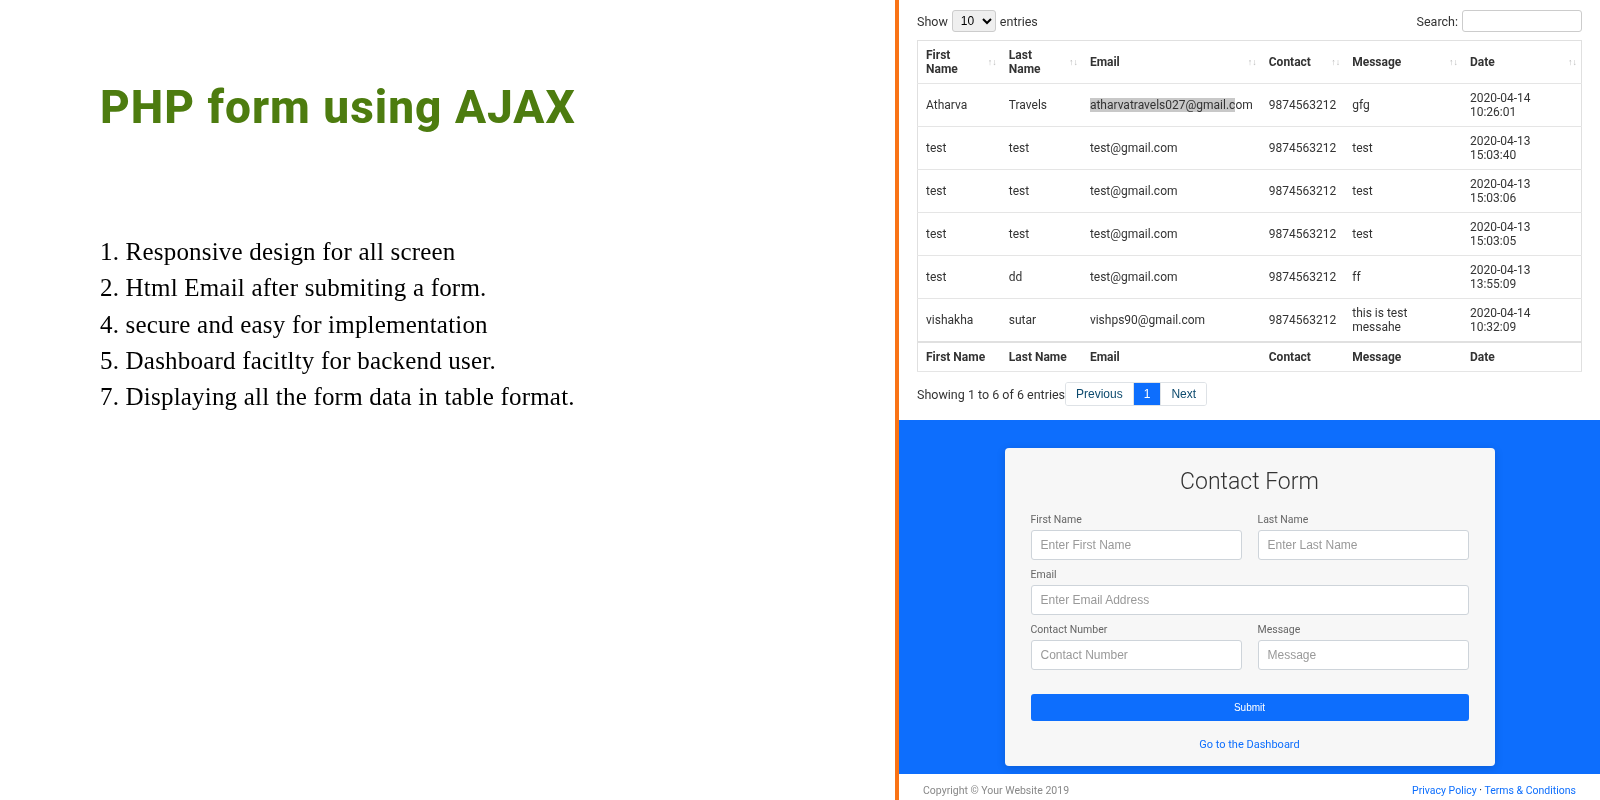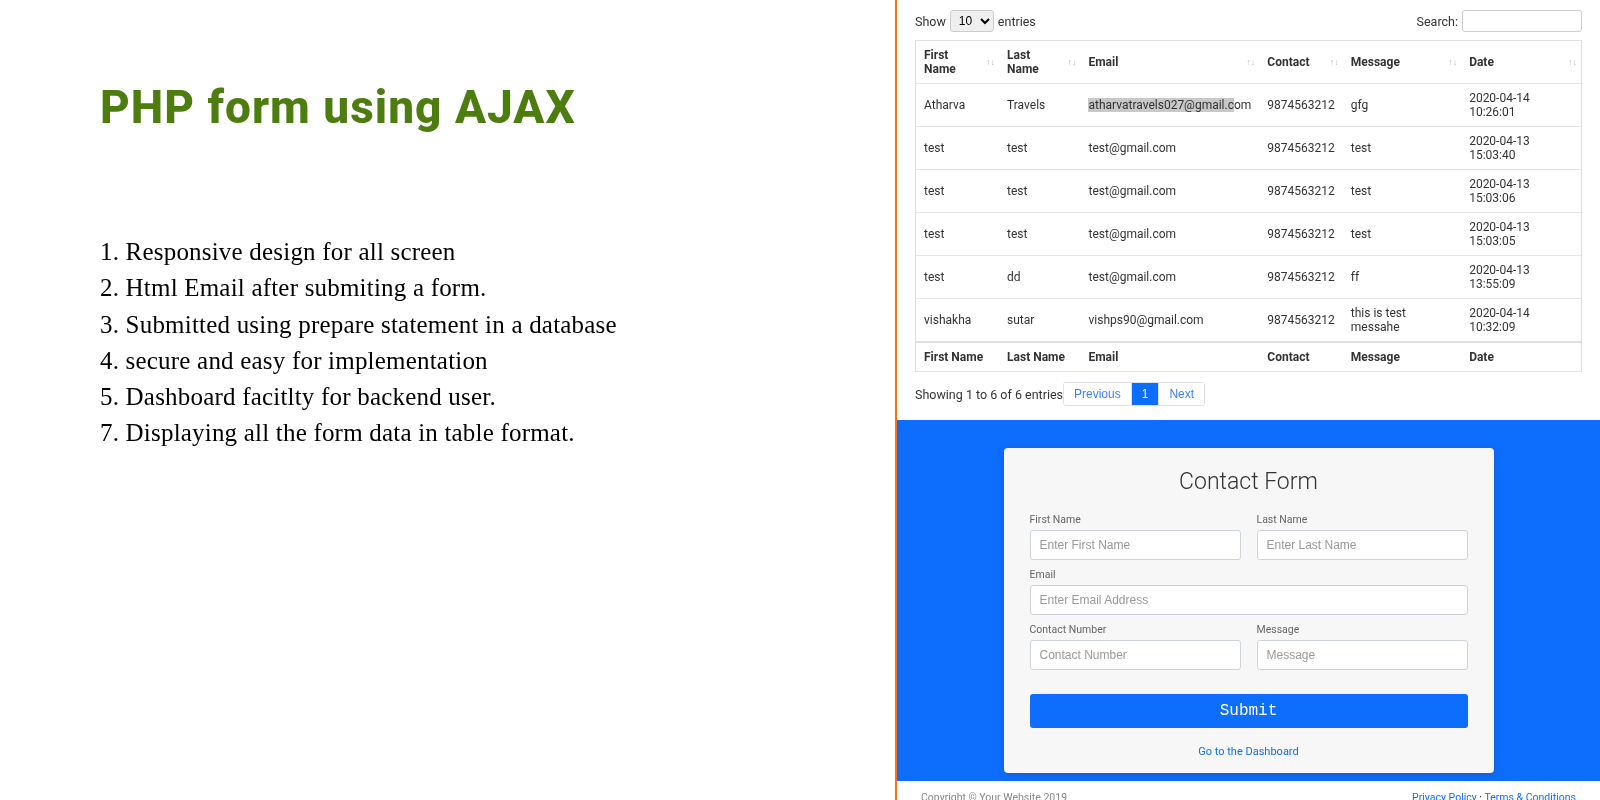--- a/index.html
+++ b/index.html
@@ -2,65 +2,64 @@
 <html><head>
 <meta charset="utf-8">
 <style>
 * { box-sizing: border-box; margin: 0; padding: 0; }
 body { font-family: -apple-system, BlinkMacSystemFont, "Segoe UI", Roboto, sans-serif; background: #fff; width: 1600px; height: 800px; overflow: hidden; }
 .container { display: flex; height: 100%; }
 .left { width: 895px; padding: 80px 60px 40px 100px; }
 .title { font-size: 46px; font-weight: 800; color: #4d7c0f; letter-spacing: 1px; margin-bottom: 100px; }
 .features { font-size: 25px; line-height: 1.45; color: #000; font-weight: 300; font-family: Liberation Serif, serif; }
 .features li { list-style: none; font-weight: 300; letter-spacing: 0.2px; }
-.right { width: 705px; border-left: 2px solid #f97316; display: flex; flex-direction: column; }
+.right { width: 705px; border-left: 4px solid #f97316; display: flex; flex-direction: column; }
 .datatable-panel { padding: 10px 18px 14px 18px; background: #fff; font-size: 12px; color: #333; }
 .dt-top { display: flex; justify-content: space-between; align-items: center; margin-bottom: 8px; }
 .dt-show { display: flex; align-items: center; gap: 4px; font-size: 12.5px; }
 .dt-show select { border: 1px solid #ccc; border-radius: 3px; padding: 2px 4px; font-size: 12px; }
 .dt-search { display: flex; align-items: center; gap: 4px; font-size: 12.5px; }
 .dt-search input { border: 1px solid #ccc; border-radius: 3px; padding: 3px 6px; font-size: 12px; width: 120px; }
 .dt-table { width: 100%; border-collapse: collapse; border: 1px solid #e0e0e0; }
 .dt-table th, .dt-table td { padding: 7px 8px; text-align: left; font-size: 12px; border-bottom: 1px solid #e5e5e5; }
 .dt-table thead th { font-weight: 700; position: relative; padding-right: 18px; }
 .sort-icon { position: absolute; right: 4px; top: 50%; transform: translateY(-50%); font-size: 9px; color: #bbb; line-height: 7px; }
 .dt-table tfoot th { font-weight: 700; border-top: 2px solid #e0e0e0; }
 .highlight { background: #c8c8c8; }
 .dt-bottom { display: flex; justify-content: flex-start; align-items: center; margin-top: 10px; font-size: 12.5px; }
 .pagination { display: flex; gap: 0; border: 1px solid #dee2e6; border-radius: 3px; overflow: hidden; }
-.page-btn { padding: 4px 10px; font-size: 12px; border: none; background: #fff; color: #3b82f6; border-right: 1px solid #dee2e6; }
+.page-btn { padding: 4px 10px; font-size: 12px; border: none; background: #fff; color: #0c4a6e; border-right: 1px solid #dee2e6; }
 .page-btn:last-child { border-right: none; }
 .page-btn.active { background: #0d6efd; color: #fff; }
 .form-panel { background: #0d6efd; flex: 1; padding: 28px 0 8px 0; display: flex; flex-direction: column; align-items: center; }
 .form-card { background: #f7f7f7; width: 490px; border-radius: 4px; box-shadow: 0 2px 8px rgba(0,0,0,0.15); padding: 20px 0 14px 0; }
 .form-title { text-align: center; font-size: 23px; font-weight: 300; color: #333; margin-bottom: 18px; }
 .form-body { padding: 0 26px; }
 .form-row { display: flex; gap: 16px; margin-bottom: 8px; }
 .form-group { flex: 1; display: flex; flex-direction: column; }
 .form-label { font-size: 10.5px; color: #666; margin-bottom: 4px; }
 .form-input { border: 1px solid #ced4da; border-radius: 3px; padding: 7px 9px; font-size: 12px; color: #ec4899; background: #fff; }
 .form-input::placeholder { color: #999; }
-.submit-btn { width: calc(100% - 52px); margin: 16px 26px 8px 26px; background: #0d6efd; color: #fff; border: none; padding: 8px; font-size: 16px; border-radius: 3px; font-family: Liberation Mono, monospace; }
+.submit-btn { width: calc(100% - 52px); margin: 16px 26px 8px 26px; background: #0d6efd; color: #fff; border: none; padding: 8px; font-size: 10px; border-radius: 3px; }
 .dashboard-link { text-align: center; margin-top: 4px; }
 .dashboard-link a { color: #0d6efd; font-size: 11px; text-decoration: none; }
 .footer { width: 100%; display: flex; justify-content: space-between; padding: 10px 24px 4px 24px; font-size: 10.5px; background: #fff; margin-top: auto; }
 .footer-left { color: #888; }
 .footer-right a { color: #0d6efd; text-decoration: none; }
 .bottom-bar { background: #fff; }
 </style>
 </head>
 <body>
 
 <div class="container">
   <div class="left">
     <h1 class="title">PHP form using AJAX</h1>
     <ul class="features">
       <li>1. Responsive design for all screen</li>
       <li>2. Html Email after submiting a form.</li>
-      <li>3. Submitted using prepare statement in a database</li>
       <li>4. secure and easy for implementation</li>
       <li>5. Dashboard facitlty for backend user.</li>
       <li>7. Displaying all the form data in table format.</li>
     </ul>
   </div>
 
   <div class="right">
     <div class="datatable-panel">
       <div class="dt-top">
         <div class="dt-show">

